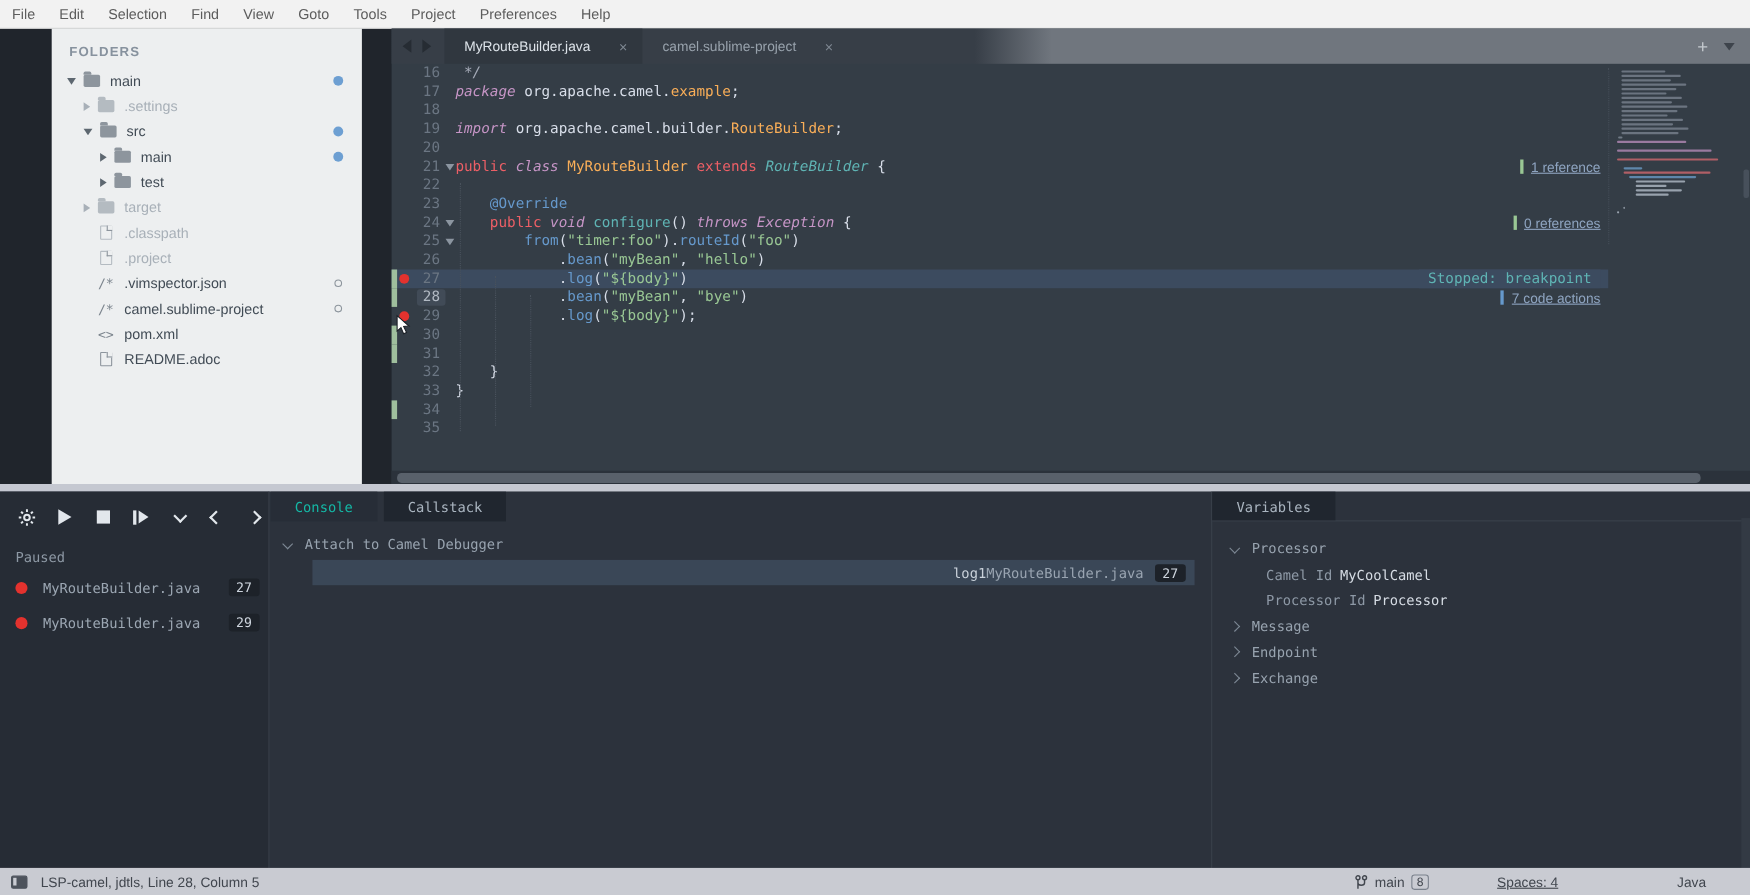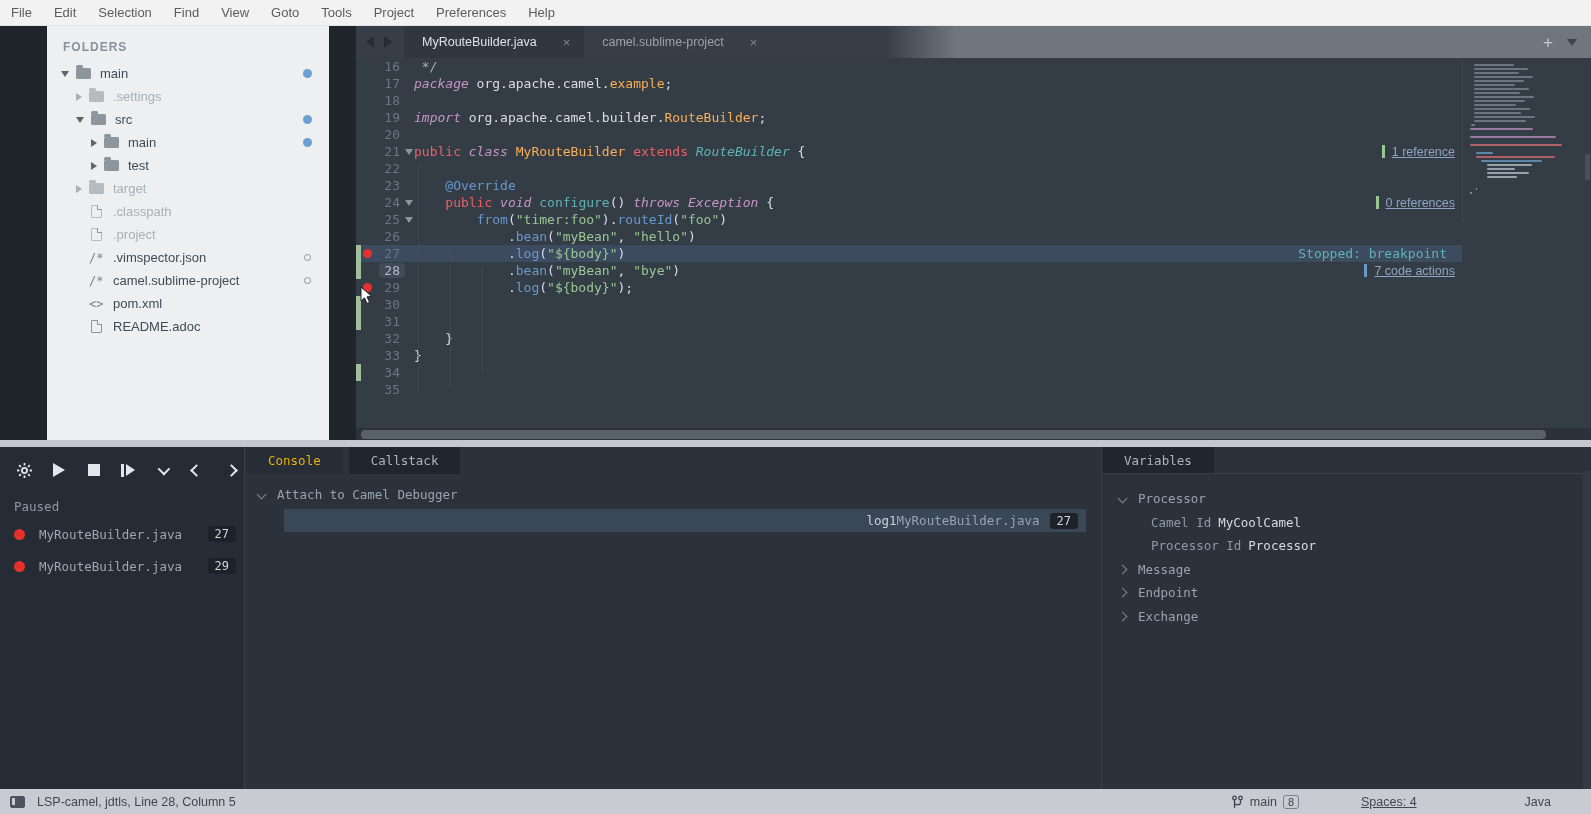--- a/index.html
+++ b/index.html
@@ -105,21 +105,21 @@
   .chev.down { transform:rotate(45deg) translateY(-2px); }
   .chev.left { transform:rotate(135deg); }
   .chev.right { transform:rotate(-45deg); }
   #paused-label { color:#8d98a4; padding:16px 0 0 14px; }
   .bp-row { display:flex; align-items:center; height:24px; margin:8px 8px 0 14px; }
   .bp-row .dot { width:11px; height:11px; border-radius:50%; background:#e3322e; margin-right:14px; flex:none; }
   .bp-row .file { color:#9ca7b3; flex:1; }
   .badge { background:#1d2229; color:#ced5de; border-radius:3px; padding:1px 7px; font-size:12px; }
   #console-panel { position:absolute; left:246px; top:0; width:854px; height:342px; }
   .panel-tabs { display:flex; height:27px; }
-  .panel-tab { padding:0 22px; display:flex; align-items:center; color:#eab308; background:#272d37; cursor:default; }
+  .panel-tab { padding:0 22px; display:flex; align-items:center; color:#14b8a6; background:#272d37; cursor:default; }
   .panel-tab.active { background:#20262f; color:#aab5c0; }
   .panel-tab + .panel-tab { margin-left:6px; }
   #thread-row { display:flex; align-items:center; color:#98a3af; margin:13px 0 0 12px; }
   #thread-row .chev-sm { width:7px; height:7px; border-right:1.6px solid #7d8894; border-bottom:1.6px solid #7d8894; transform:rotate(45deg); margin-right:12px; }
   .frame-row { position:relative; display:flex; align-items:center; height:23px; margin:7px 14px 0 38px; background:#3a4757; padding:0 8px 0 8px;text-align:right; }
   .frame-name { color:#c9d1da; flex:1; }
   .frame-file { color:#99a4b1; margin-right:10px; }
   #variables-panel { position:absolute; left:1101px; top:0; width:490px; height:342px; border-left:1px solid #39404a; }
   #variables-tabrow { height:27px; border-bottom:1px solid #3a414b; display:flex; }
   #variables-scroll { position:absolute; right:0; top:24px; width:8px; height:318px; background:#333a44; }

